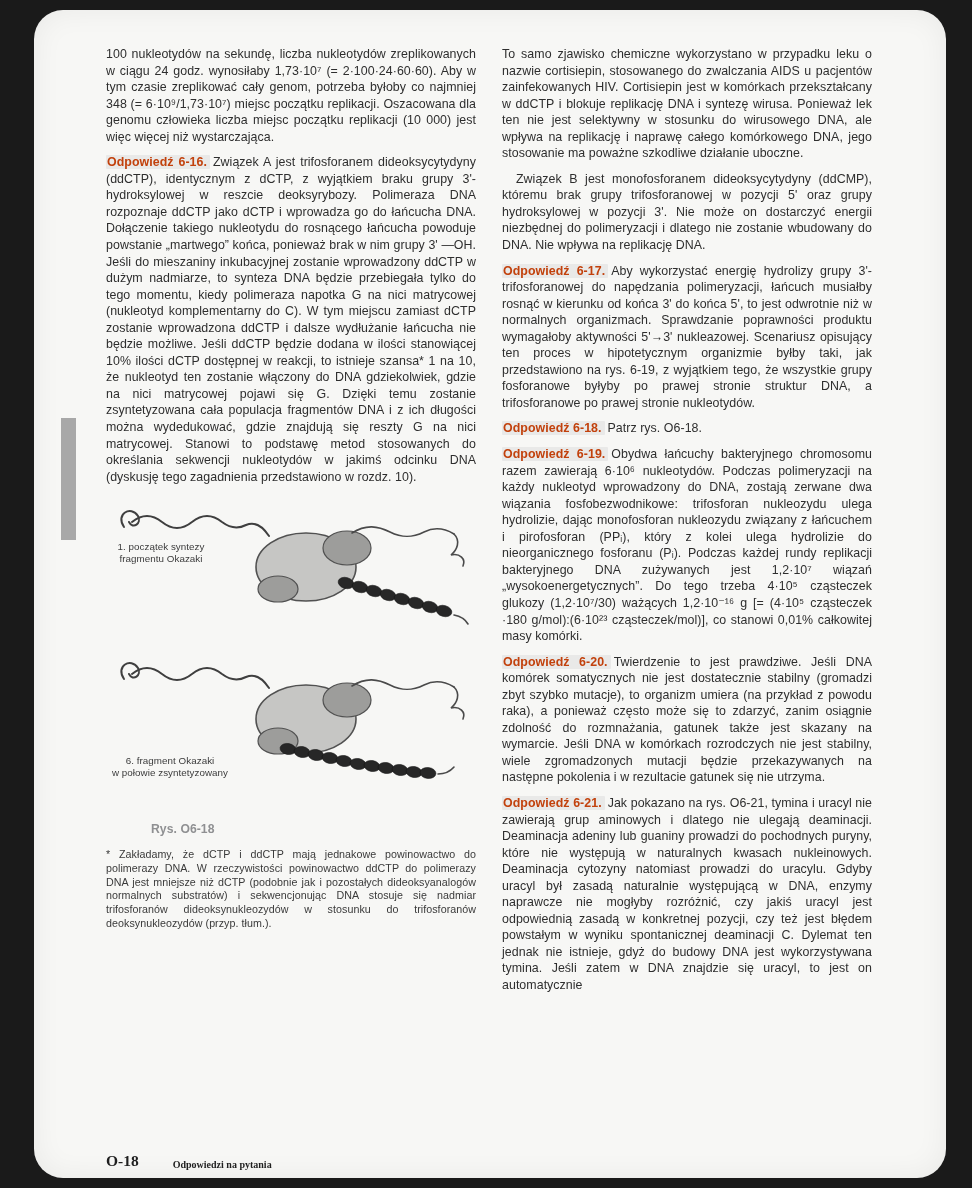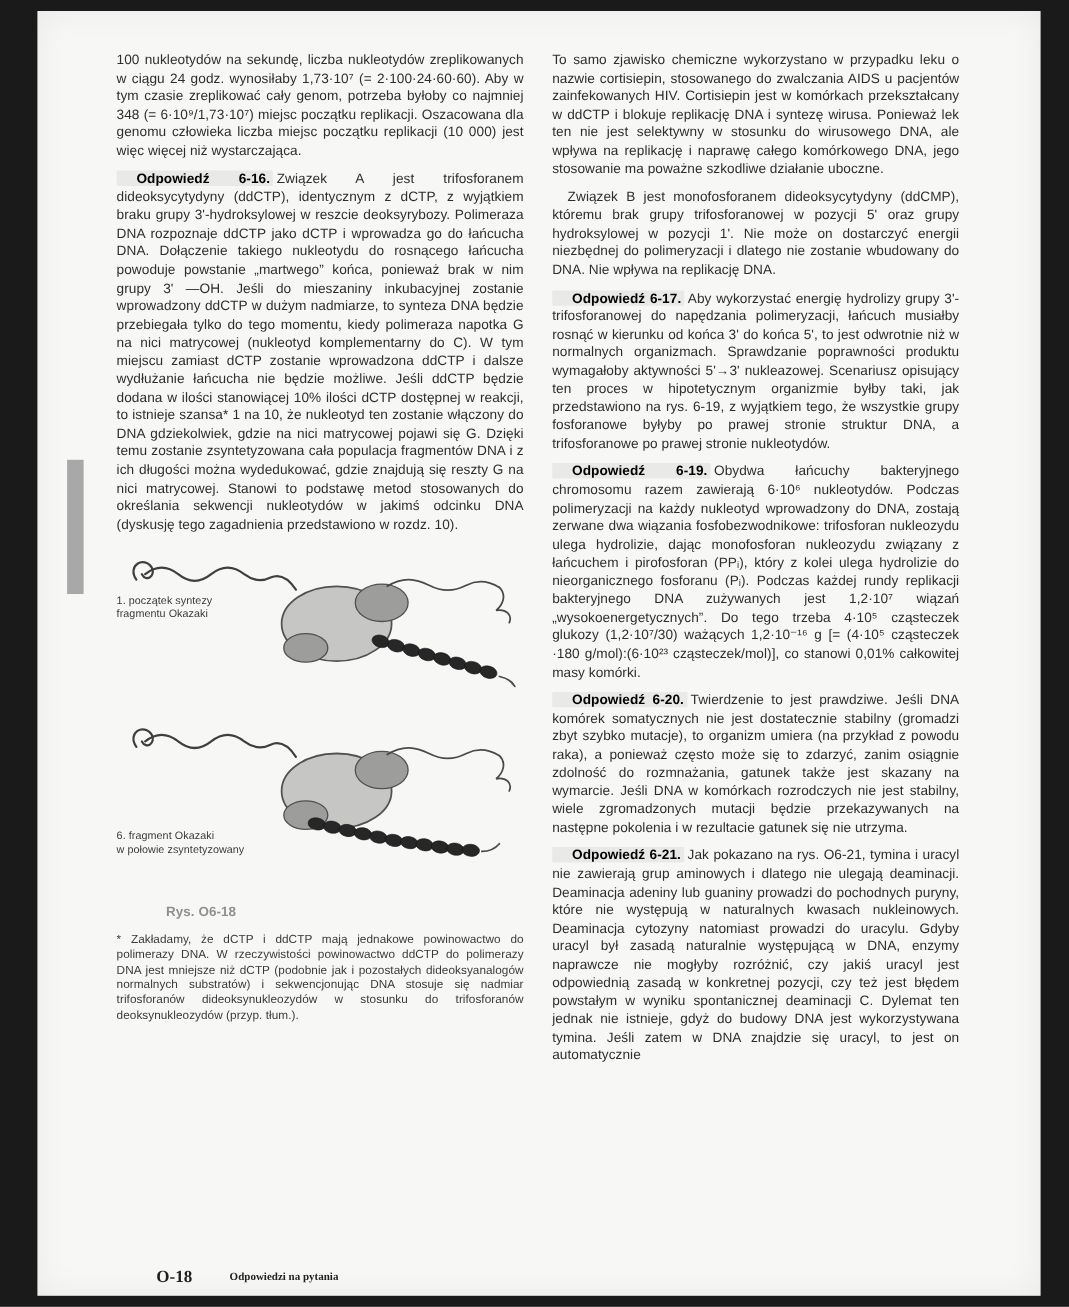--- a/index.html
+++ b/index.html
@@ -6,63 +6,64 @@
   body{
     width:972px;height:1188px;position:relative;
     background:#1a1a1a;
     font-family:"Liberation Sans","DejaVu Sans",sans-serif;
     -webkit-font-smoothing:antialiased;
   }
   .page{
     position:absolute;left:34px;top:10px;width:912px;height:1168px;
     background:#f7f7f5;overflow:hidden;
     box-shadow:inset 0 0 30px rgba(0,0,0,0.06);
+    border-radius:29px;
   }
   .edge-tab{
     position:absolute;left:27px;top:408px;width:15px;height:122px;
     background:#a8a8a8;
   }
   .col{
     position:absolute;top:36px;width:370px;
     font-size:12.4px;line-height:16.55px;color:#2e2e2e;
     text-align:justify;letter-spacing:0.05px;
   }
   .col-left{left:72px;}
   .col-right{left:468px;}
   .col p{margin:0;}
   .col p + p{margin-top:9px;}
   .indent{text-indent:14px;}
   .alabel{
-    font-weight:700;color:#000000;background:#e9e9e8;
-    padding:0 3px 0 18px;margin-right:3px;border-radius:1px;
+    font-weight:700;color:#c2410c;background:#e9e9e8;
+    padding:0 3px 0 1px;margin-right:3px;border-radius:1px;
   }
   .figure{
     position:relative;width:370px;height:302px;margin-top:18px;
   }
   .figure svg{position:absolute;left:0;top:0;}
   .fig-label{
     position:absolute;font-size:9.8px;line-height:12.2px;color:#3b3b3b;
-    white-space:pre-line;text-align:left;background:transparent;
+    white-space:pre-line;text-align:center;background:transparent;
   }
   .fig-label-1{left:0;top:38px;width:110px;}
   .fig-label-2{left:0;top:252px;width:128px;}
   .fig-caption{
     margin-top:16px;font-weight:700;color:#8f9092;font-size:12.2px;
     text-align:left;
     padding-left:45px;
   }
   .footnote{
     margin-top:10px;font-size:10.7px;line-height:13.9px;color:#3a3a3a;
     text-align:justify;
   }
   .footer{
     position:absolute;left:72px;top:1142px;width:780px;
     font-family:"Liberation Serif","DejaVu Serif",serif;
     font-weight:700;color:#1f1f1f;font-size:15.5px;
-    display:flex;align-items:center;margin-left:36px;
+    display:flex;align-items:flex-end;
   }
   .footer .ftitle{margin-left:34px;font-size:10px;}
   .strand{fill:none;stroke:#3f3f3f;stroke-width:2;stroke-linecap:round;}
   .strand-thin{fill:none;stroke:#4a4a4a;stroke-width:1.6;stroke-linecap:round;}
   .blob{fill:#c6c6c4;stroke:#515151;stroke-width:1.6;}
   .blob-inner{fill:#9d9d9b;stroke:#515151;stroke-width:1.2;}
   .bead{fill:#272727;stroke:#111;stroke-width:0.5;}
 </style>
 </head>
 <body>
@@ -128,22 +129,23 @@
       <div class="fig-label fig-label-2">6. fragment Okazaki
 w połowie zsyntetyzowany</div>
     </div>
     <div class="fig-caption">Rys. O6-18</div>
 
     <div class="footnote">* Zakładamy, że dCTP i ddCTP mają jednakowe powinowactwo do polimerazy DNA. W rzeczywistości powinowactwo ddCTP do polimerazy DNA jest mniejsze niż dCTP (podobnie jak i pozostałych dideoksyanalogów normalnych substratów) i sekwencjonując DNA stosuje się nadmiar trifosforanów dideoksynukleozydów w stosunku do trifosforanów deoksynukleozydów (przyp. tłum.).</div>
   </div>
 
   <div class="col col-right">
     <p>To samo zjawisko chemiczne wykorzystano w przypadku leku o nazwie cortisiepin, stosowanego do zwalczania AIDS u pacjentów zainfekowanych HIV. Cortisiepin jest w komórkach przekształcany w ddCTP i blokuje replikację DNA i syntezę wirusa. Ponieważ lek ten nie jest selektywny w stosunku do wirusowego DNA, ale wpływa na replikację i naprawę całego komórkowego DNA, jego stosowanie ma poważne szkodliwe działanie uboczne.</p>
-    <p class="indent">Związek B jest monofosforanem dideoksycytydyny (ddCMP), któremu brak grupy trifosforanowej w pozycji 5' oraz grupy hydroksylowej w pozycji 1'. Nie może on dostarczyć energii niezbędnej do polimeryzacji i dlatego nie zostanie wbudowany do DNA. Nie wpływa na replikację DNA.</p>
+    <p class="indent">Związek B jest monofosforanem dideoksycytydyny (ddCMP), któremu brak grupy trifosforanowej w pozycji 5' oraz grupy hydroksylowej w pozycji 3'. Nie może on dostarczyć energii niezbędnej do polimeryzacji i dlatego nie zostanie wbudowany do DNA. Nie wpływa na replikację DNA.</p>
     <p><span class="alabel">Odpowiedź 6-17.</span><span>Aby wykorzystać energię hydrolizy grupy 3'-trifosforanowej do napędzania polimeryzacji, łańcuch musiałby rosnąć w kierunku od końca 3' do końca 5', to jest odwrotnie niż w normalnych organizmach. Sprawdzanie poprawności produktu wymagałoby aktywności 5'→3' nukleazowej. Scenariusz opisujący ten proces w hipotetycznym organizmie byłby taki, jak przedstawiono na rys. 6-19, z wyjątkiem tego, że wszystkie grupy fosforanowe byłyby po prawej stronie struktur DNA, a trifosforanowe po prawej stronie nukleotydów.</span></p>
+    <p><span class="alabel">Odpowiedź 6-18.</span><span>Patrz rys. O6-18.</span></p>
     <p><span class="alabel">Odpowiedź 6-19.</span><span>Obydwa łańcuchy bakteryjnego chromosomu razem zawierają 6·10⁶ nukleotydów. Podczas polimeryzacji na każdy nukleotyd wprowadzony do DNA, zostają zerwane dwa wiązania fosfobezwodnikowe: trifosforan nukleozydu ulega hydrolizie, dając monofosforan nukleozydu związany z łańcuchem i pirofosforan (PPᵢ), który z kolei ulega hydrolizie do nieorganicznego fosforanu (Pᵢ). Podczas każdej rundy replikacji bakteryjnego DNA zużywanych jest 1,2·10⁷ wiązań „wysokoenergetycznych”. Do tego trzeba 4·10⁵ cząsteczek glukozy (1,2·10⁷/30) ważących 1,2·10⁻¹⁶ g [= (4·10⁵ cząsteczek ·180 g/mol):(6·10²³ cząsteczek/mol)], co stanowi 0,01% całkowitej masy komórki.</span></p>
     <p><span class="alabel">Odpowiedź 6-20.</span><span>Twierdzenie to jest prawdziwe. Jeśli DNA komórek somatycznych nie jest dostatecznie stabilny (gromadzi zbyt szybko mutacje), to organizm umiera (na przykład z powodu raka), a ponieważ często może się to zdarzyć, zanim osiągnie zdolność do rozmnażania, gatunek także jest skazany na wymarcie. Jeśli DNA w komórkach rozrodczych nie jest stabilny, wiele zgromadzonych mutacji będzie przekazywanych na następne pokolenia i w rezultacie gatunek się nie utrzyma.</span></p>
     <p><span class="alabel">Odpowiedź 6-21.</span><span>Jak pokazano na rys. O6-21, tymina i uracyl nie zawierają grup aminowych i dlatego nie ulegają deaminacji. Deaminacja adeniny lub guaniny prowadzi do pochodnych puryny, które nie występują w naturalnych kwasach nukleinowych. Deaminacja cytozyny natomiast prowadzi do uracylu. Gdyby uracyl był zasadą naturalnie występującą w DNA, enzymy naprawcze nie mogłyby rozróżnić, czy jakiś uracyl jest odpowiednią zasadą w konkretnej pozycji, czy też jest błędem powstałym w wyniku spontanicznej deaminacji C. Dylemat ten jednak nie istnieje, gdyż do budowy DNA jest wykorzystywana tymina. Jeśli zatem w DNA znajdzie się uracyl, to jest on automatycznie</span></p>
   </div>
 
   <div class="footer">
     <span>O-18</span>
     <span class="ftitle">Odpowiedzi na pytania</span>
   </div>
 

